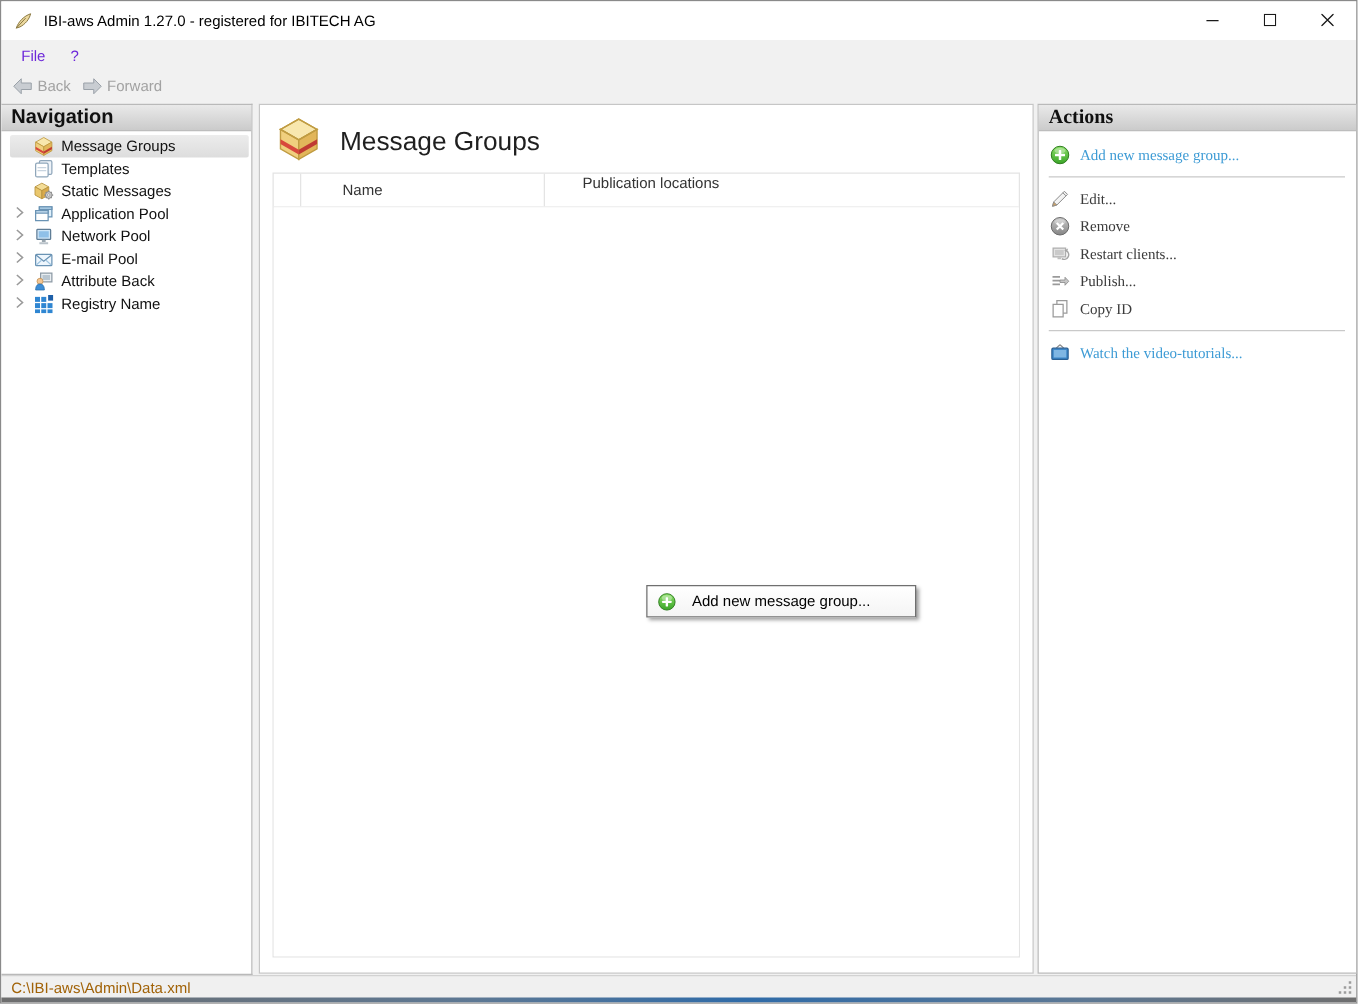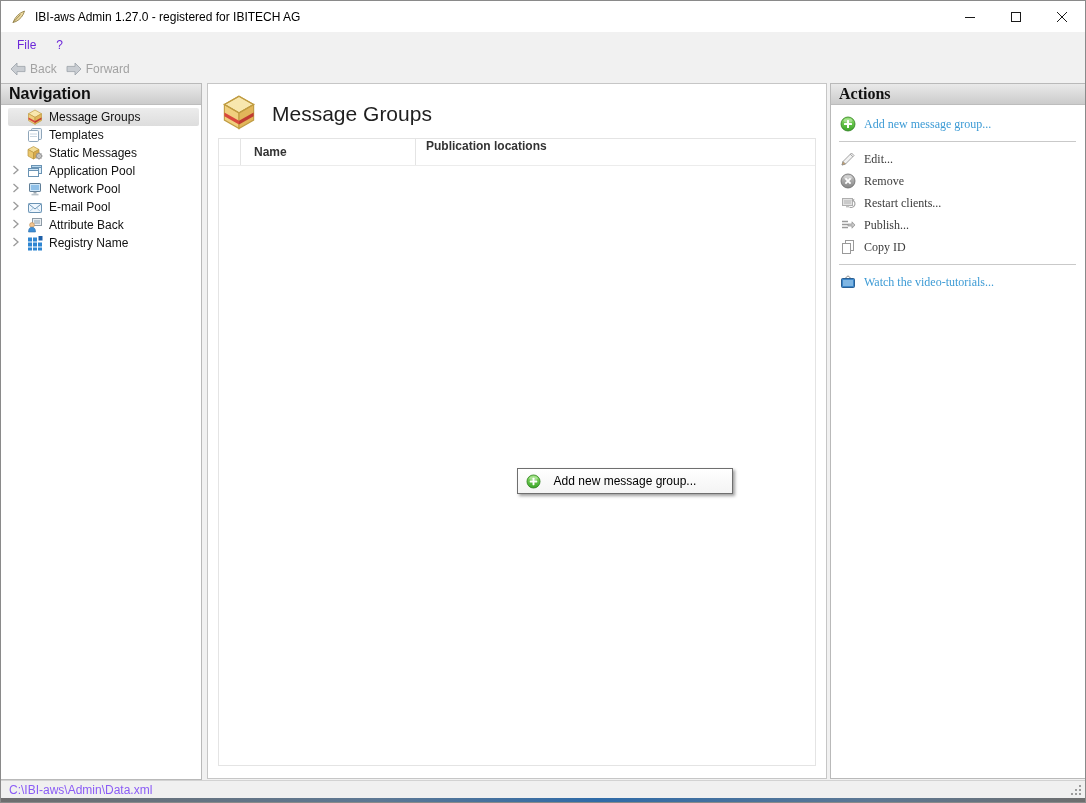--- a/index.html
+++ b/index.html
@@ -50,21 +50,21 @@
           border:1px solid #e4e4e4; display:flex; flex-direction:column; }
   .grid-filterbar { height:27px; background:#ececec; position:relative; flex:none; }
   .filter-box { position:absolute; right:14px; top:3px; width:282px; height:22px; background:#fff;
                 border:1px solid #e1e1e1; border-bottom:1px solid #8f8f8f;
                 display:flex; align-items:center; }
   .filter-box input { border:none; outline:none; flex:1; font-size:12px; padding-left:15px;
                       color:#333; font-family:"Liberation Sans", sans-serif; background:transparent; }
   .filter-box input::placeholder { color:#959595; }
   .funnel { margin-right:5px; display:flex; }
   .grid-header { height:27px; display:flex; align-items:center; border-bottom:1px solid #ececec;
-                 font-size:12px; font-weight:bold; color:#333; flex:none; }
+                 font-size:12px; font-weight:normal; color:#333; flex:none;gap:20px; }
   .gh-c0 { width:22px; height:100%; border-right:1px solid #e4e4e4; }
   .gh-c1 { width:175px; height:100%; display:flex; align-items:center; padding-left:13px;
            border-right:1px solid #e4e4e4; }
   .gh-c2 { flex:1; height:100%; display:flex; align-items:flex-start; padding-left:10px; }
   .grid-body { flex:1; background:#fff; }
 
   .float-btn { position:absolute; left:309px; top:384px; width:216px; height:26px;
                background:linear-gradient(#ffffff,#f4f4f4); border:1px solid #6f6f6f;
                box-shadow:2px 2px 3px rgba(0,0,0,0.38); display:flex; align-items:center;
                justify-content:center; font-size:12px; color:#000; cursor:pointer; }
@@ -76,21 +76,21 @@
   .action-item { display:flex; align-items:center; height:22px; padding-left:9px; gap:8px;
                  font-size:12px; }
   .action-item .a-ico { width:16px; height:16px; display:flex; align-items:center; justify-content:center; }
   .action-item.link { color:#3d9bd5; cursor:pointer; }
   .action-item.dim { color:#3b3b3b; }
   .action-sep { border-top:1px solid #c9c9c9; margin:6px 9px 6px 8px; }
 
   
   .statusbar { position:absolute; left:0; right:0; bottom:4px; height:18px; background:#f0f0f0;
                border-top:1px solid #d2d2d2; display:flex; align-items:center;
-               font-size:12px; color:#8b5cf6; padding-left:8px; }
+               font-size:12px; color:#a16207; padding-left:8px; }
   .resize-grip { position:absolute; right:2px; bottom:1px; display:flex; }
   .bottom-edge { position:absolute; left:0; right:0; bottom:0; height:4px;
                  background:linear-gradient(90deg,#6e6e6e 0%,#5d7894 35%,#2f6ba8 55%,#5d7894 80%,#6e6e6e 100%); }
 </style>
 </head>
 <body>
 
 <svg width="0" height="0" style="position:absolute" aria-hidden="true">
   <defs>
     <linearGradient id="gradGreen" x1="0" y1="0" x2="0" y2="1">

